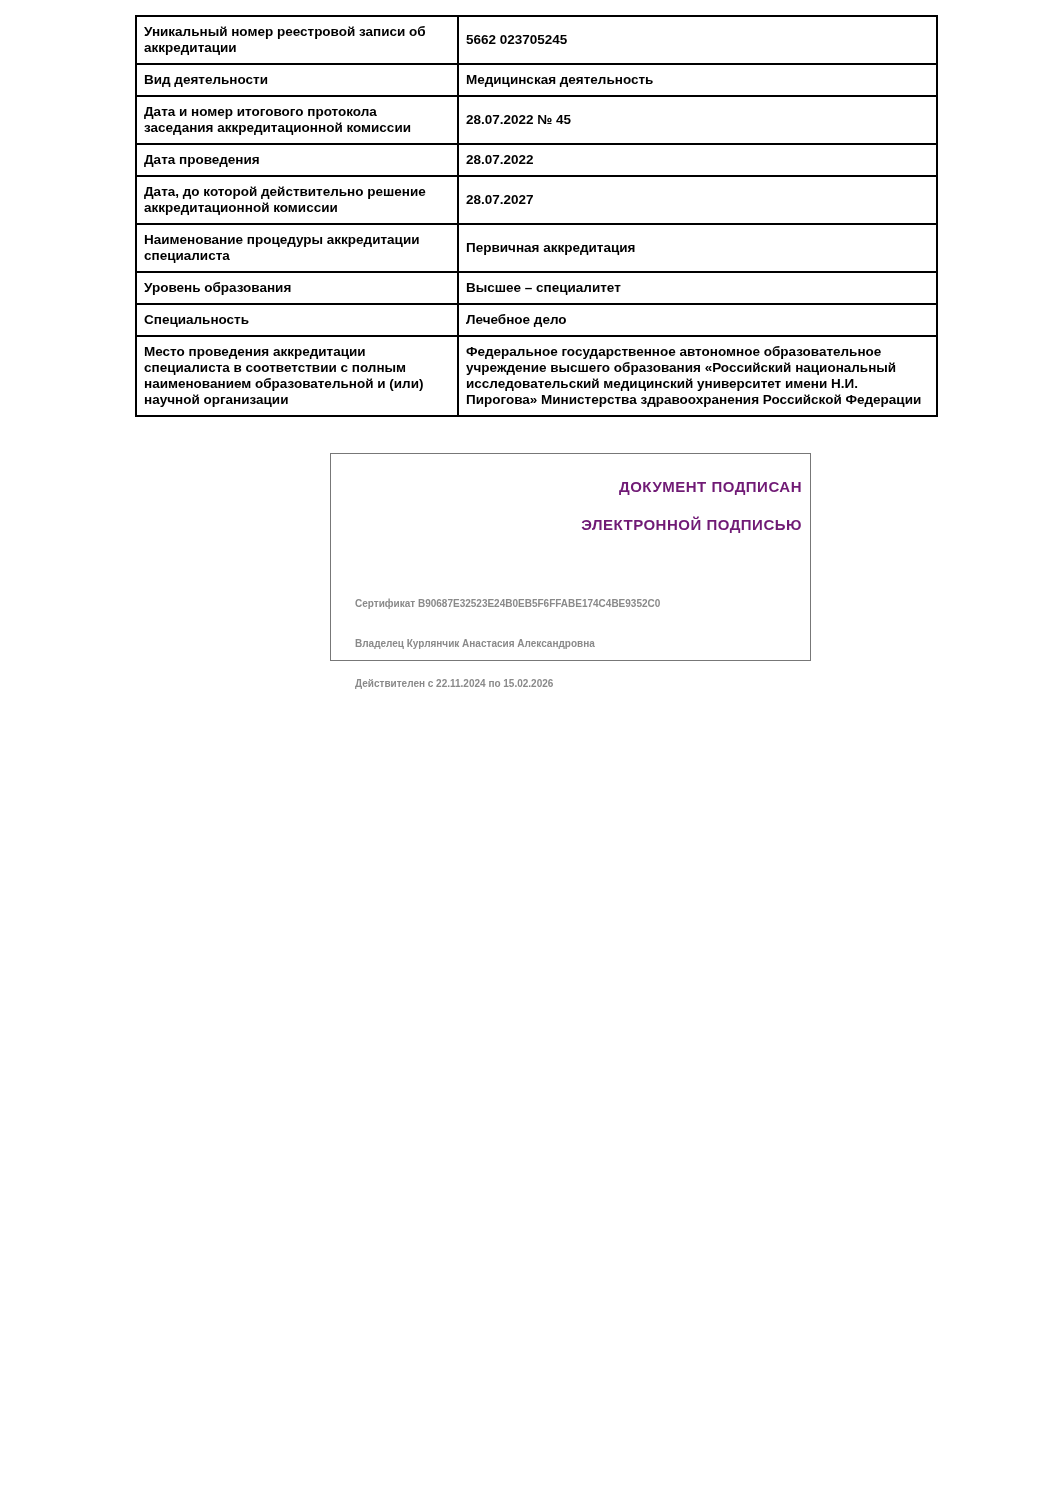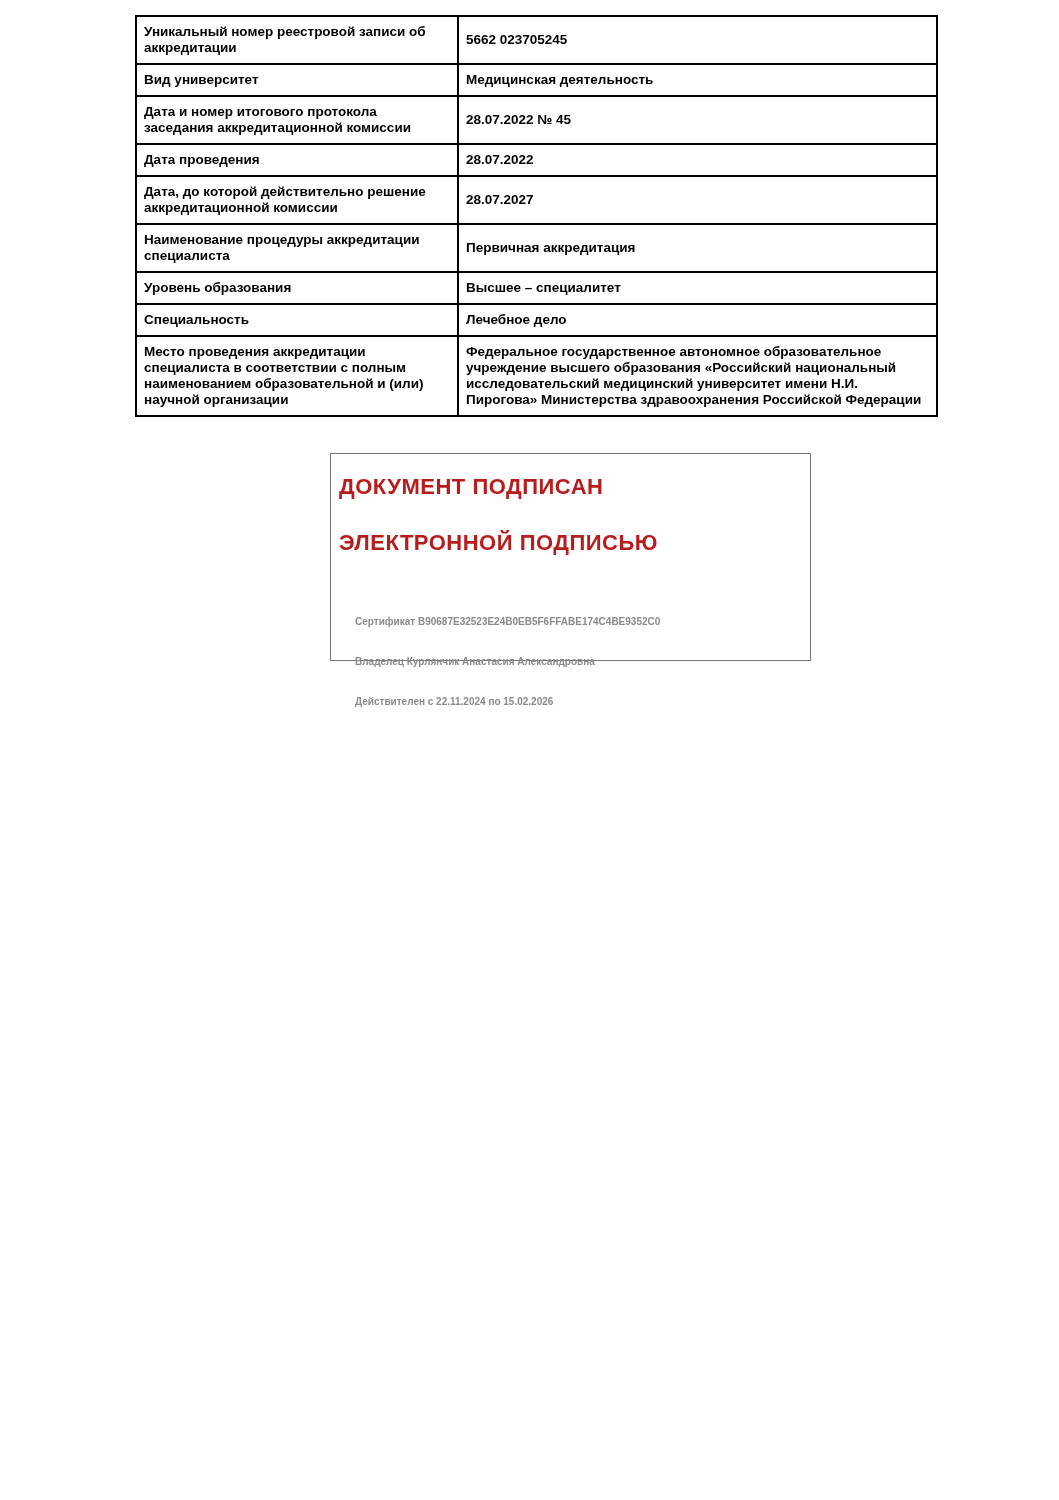--- a/index.html
+++ b/index.html
@@ -46,29 +46,29 @@
   .sig-box {
     position: absolute;
     left: 322px;
     top: 445px;
     width: 481px;
     height: 208px;
     border: 1px solid #777777;
     background: #ffffff;
   }
   .sig-title {
-    text-align: left;
+    text-align: right;
     font-weight: bold;
-    font-size: 22px;
+    font-size: 15px;
     line-height: 20px;
     letter-spacing: 0.5px;
-    color: #b91c1c;
+    color: #701a75;
   }
   .sig-title-1 { margin-top: 15px; }
-  .sig-title-2 { margin-top: 28px; }
+  .sig-title-2 { margin-top: 10px; }
   .sig-info {
     margin: 49px 12px 0 12px;
   }
   .sig-info > div {
     font-weight: bold;
     font-size: 10px;
     line-height: 16px;
     color: #8a8a8a;
     margin-bottom: 16px;
     white-space: nowrap;
@@ -79,21 +79,21 @@
 
 <div class="page">
 
   <table class="acc-table">
     <tbody>
       <tr class="row-tall">
         <td class="col-label">Уникальный номер реестровой записи об аккредитации</td>
         <td class="col-value">5662 023705245</td>
       </tr>
       <tr class="row-short">
-        <td class="col-label">Вид университет</td>
+        <td class="col-label">Вид деятельности</td>
         <td class="col-value">Медицинская деятельность</td>
       </tr>
       <tr class="row-tall">
         <td class="col-label">Дата и номер итогового протокола заседания аккредитационной комиссии</td>
         <td class="col-value">28.07.2022 № 45</td>
       </tr>
       <tr class="row-short">
         <td class="col-label">Дата проведения</td>
         <td class="col-value">28.07.2022</td>
       </tr>

